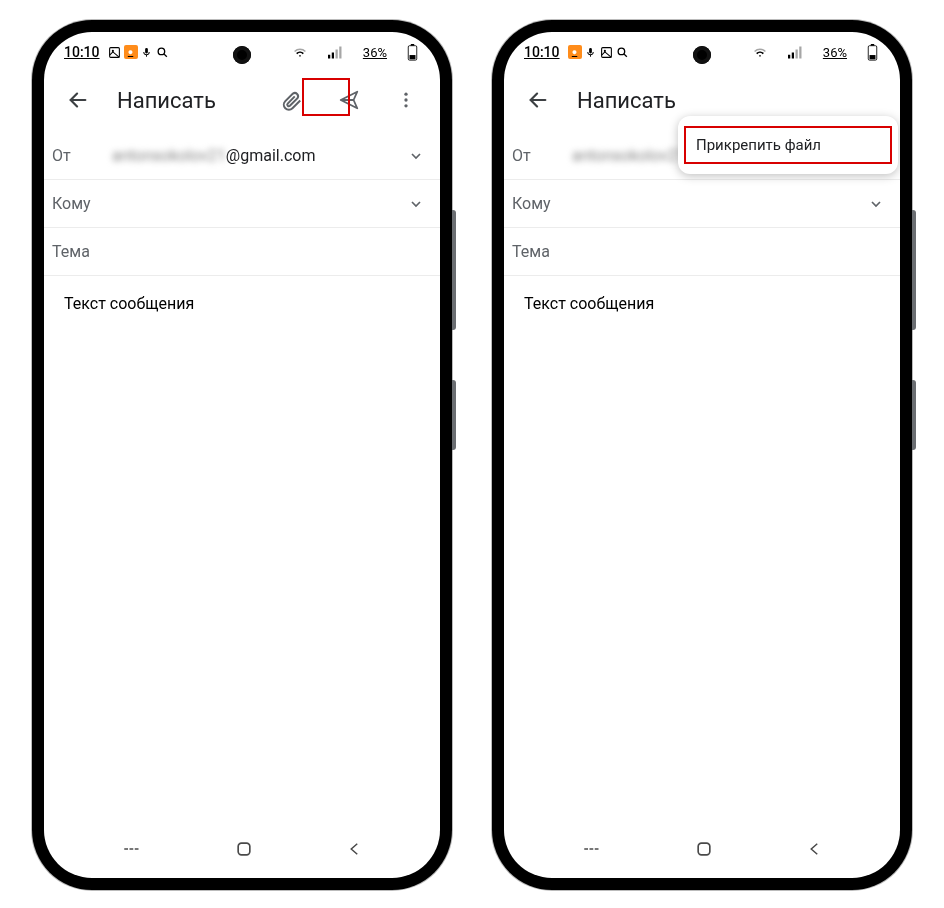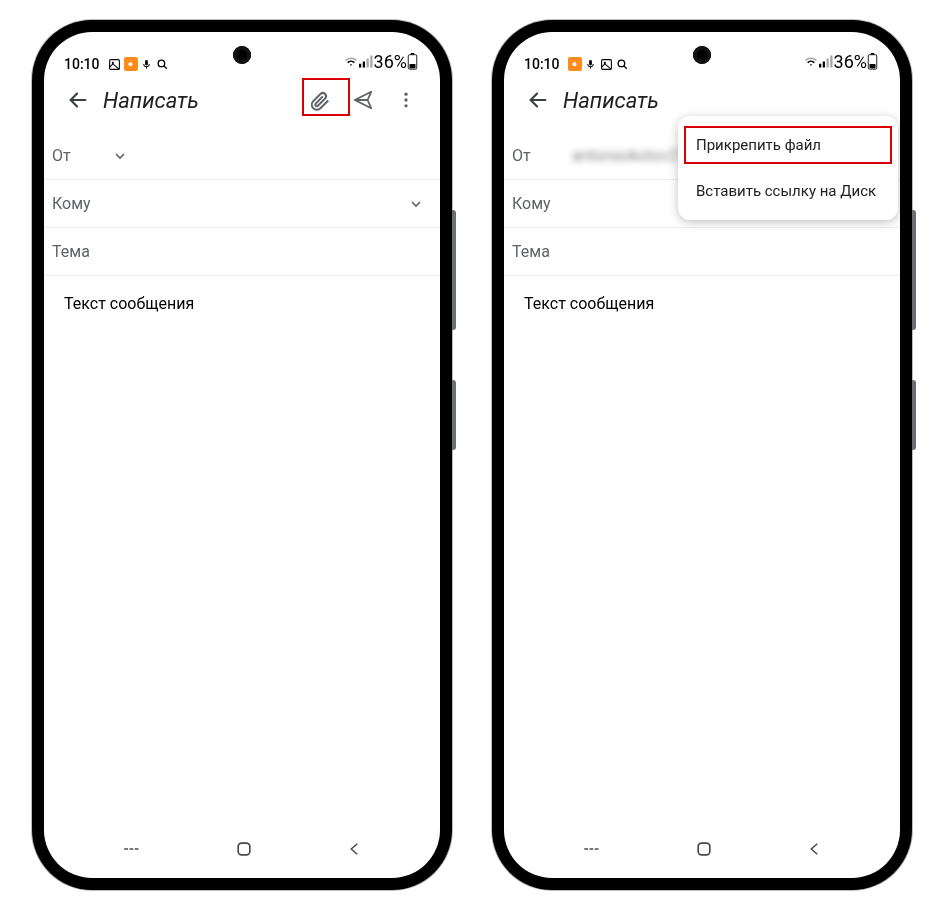--- a/index.html
+++ b/index.html
@@ -51,41 +51,41 @@
     width: 18px;
     height: 18px;
     border-radius: 50%;
     background: #000;
     z-index: 5;
     box-shadow: inset 0 0 0 4px #111, 0 0 0 4px #fff;
   }
   .status-bar {
     height: 40px;
     display: flex;
-    align-items: flex-end;
+    align-items: center;
     padding: 0 22px 0 20px;
     font-size: 14px;
     color: #000;
+    text-decoration: underline;
   }
   .status-left { display: flex; align-items: center; gap: 4px; }
   .status-left .time { font-weight: 500; margin-right: 4px; }
   .status-icons-left { display: flex; gap: 2px; align-items: center; }
-  .status-right { margin-left: auto; display: flex; align-items: center; gap: 0; font-size: 18px; }
+  .status-right { margin-left: auto; display: flex; align-items: center; gap: 20px; font-size: 13px; }
   .mini-icon {
     width: 14px; height: 14px; display: inline-flex; align-items: center; justify-content: center;
     font-size: 11px;
   }
   .orange-box { background: #ff8c1a; color: #fff; border-radius: 2px; font-size: 9px; font-weight: bold; }
   .app-bar {
     display: flex;
     align-items: center;
     padding: 10px 16px 14px 16px;
-    gap: 7px;
+    gap: 21px;
     position: relative;
-    font-style: italic;
   }
   .app-bar .title { font-size: 22px; color: #202124; }
   .app-bar .spacer { flex: 1; }
   .icon-btn { width: 36px; height: 36px; display: flex; align-items: center; justify-content: center; color: #5f6368; }
   .red-box {
     border: 2px solid #d80000;
     position: absolute;
   }
   .field-row {
     display: flex;
@@ -217,20 +217,23 @@
             <circle cx="12" cy="12" r="2"></circle>
             <circle cx="12" cy="19" r="2"></circle>
           </svg>
       </div>
 
       <div class="red-box" style="left:258px; top:6px; width:48px; height:38px;"></div>
     </div>
 
     <div class="field-row">
       <span class="field-label">От</span>
+      <span class="field-value">
+        <span class="blurred">antonsokolov21</span><span>@gmail.com</span>
+      </span>
       <span class="chev">
         <svg width="16" height="16" viewBox="0 0 24 24" fill="none" stroke="#5f6368" stroke-width="2.5">
             <polyline points="6 9 12 15 18 9"></polyline>
           </svg>
       </span>
     </div>
 
     <div class="field-row">
       <span class="field-label">Кому</span>
       <span class="field-value"></span>
@@ -333,23 +336,20 @@
       </div>
       <div class="title">Написать</div>
       <div class="spacer"></div>
     </div>
 
     <div class="popup-menu">
       <div class="popup-item">
         <span>Прикрепить файл</span>
         <div class="red-box" style="left:6px; top:4px; right:6px; bottom:4px;"></div>
       </div>
-      <div class="popup-item">
-        <span>Вставить ссылку на Диск</span>
-      </div>
     </div>
 
     <div class="field-row">
       <span class="field-label">От</span>
       <span class="field-value">
         <span class="blurred">antonsokolov21</span><span style="opacity:0"> </span>
       </span>
     </div>
 
     <div class="field-row">

